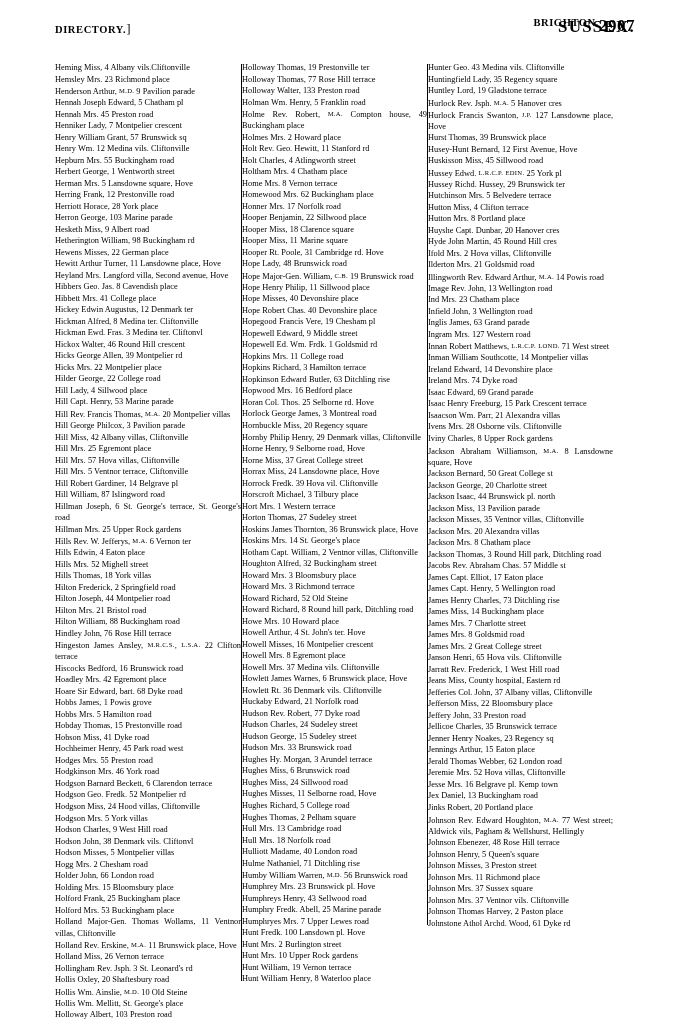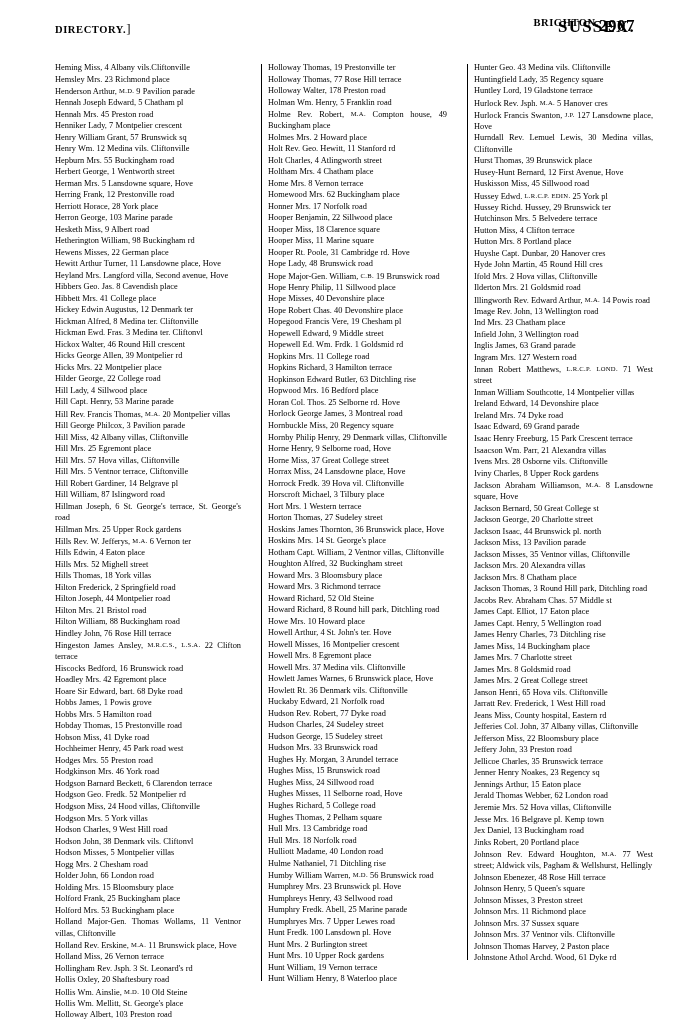--- a/index.html
+++ b/index.html
@@ -84,22 +84,22 @@
     display: flex;
     align-items: flex-start;
   }
   .col {
     width: 186px;
     flex: 0 0 186px;
     position: relative;
     box-sizing: border-box;
   }
   .col + .col {
-    padding-left: 7px;
-    margin-left: 20px;
+    padding-left: 1px;
+    margin-left: 0;
   }
   .rule {
     position: absolute;
     left: 0;
     top: 2px;
     bottom: 4px;
     width: 1px;
     background: #000;
   }
   .entry {
@@ -219,21 +219,21 @@
         <p class="entry j">Hollis Oxley, 20 Shaftesbury road</p>
         <p class="entry j">Hollis Wm. Ainslie, <span class="sc">M.D.</span> 10 Old Steine</p>
         <p class="entry j">Hollis Wm. Mellitt, St. George's place</p>
         <p class="entry j">Holloway Albert, 103 Preston road</p>
         <p class="entry j">Holloway George, 105 Preston road</p>
       </div>
     <div class="col" id="col2">
       <div class="rule"></div>
     <p class="entry j">Holloway Thomas, 19 Prestonville ter</p>
         <p class="entry j">Holloway Thomas, 77 Rose Hill terrace</p>
-        <p class="entry j">Holloway Walter, 178 Preston road</p>
+        <p class="entry j">Holloway Walter, 133 Preston road</p>
         <p class="entry j">Holman Wm. Henry, 5 Franklin road</p>
         <p class="entry j">Holme Rev. Robert, <span class="sc">M.A.</span> Compton house, 49 Buckingham place</p>
         <p class="entry j">Holmes Mrs. 2 Howard place</p>
         <p class="entry j">Holt Rev. Geo. Hewitt, 11 Stanford rd</p>
         <p class="entry j">Holt Charles, 4 Atlingworth street</p>
         <p class="entry j">Holtham Mrs. 4 Chatham place</p>
         <p class="entry j">Home Mrs. 8 Vernon terrace</p>
         <p class="entry j">Homewood Mrs. 62 Buckingham place</p>
         <p class="entry j">Honner Mrs. 17 Norfolk road</p>
         <p class="entry j">Hooper Benjamin, 22 Sillwood place</p>
@@ -277,21 +277,21 @@
         <p class="entry j">Howell Mrs. 8 Egremont place</p>
         <p class="entry j">Howell Mrs. 37 Medina vils. Cliftonville</p>
         <p class="entry j">Howlett James Warnes, 6 Brunswick place, Hove</p>
         <p class="entry j">Howlett Rt. 36 Denmark vils. Cliftonville</p>
         <p class="entry j">Huckaby Edward, 21 Norfolk road</p>
         <p class="entry j">Hudson Rev. Robert, 77 Dyke road</p>
         <p class="entry j">Hudson Charles, 24 Sudeley street</p>
         <p class="entry j">Hudson George, 15 Sudeley street</p>
         <p class="entry j">Hudson Mrs. 33 Brunswick road</p>
         <p class="entry j">Hughes Hy. Morgan, 3 Arundel terrace</p>
-        <p class="entry j">Hughes Miss, 15 Brunswick road</p>
+        <p class="entry j">Hughes Miss, 6 Brunswick road</p>
         <p class="entry j">Hughes Miss, 24 Sillwood road</p>
         <p class="entry j">Hughes Misses, 11 Selborne road, Hove</p>
         <p class="entry j">Hughes Richard, 5 College road</p>
         <p class="entry j">Hughes Thomas, 2 Pelham square</p>
         <p class="entry j">Hull Mrs. 13 Cambridge road</p>
         <p class="entry j">Hull Mrs. 18 Norfolk road</p>
         <p class="entry j">Hulliott Madame, 40 London road</p>
         <p class="entry j">Hulme Nathaniel, 71 Ditchling rise</p>
         <p class="entry j">Humby William Warren, <span class="sc">M.D.</span> 56 Brunswick road</p>
         <p class="entry j">Humphrey Mrs. 23 Brunswick pl. Hove</p>
@@ -304,21 +304,20 @@
         <p class="entry j">Hunt William, 19 Vernon terrace</p>
         <p class="entry j">Hunt William Henry, 8 Waterloo place</p>
       </div>
     <div class="col" id="col3">
       <div class="rule"></div>
     <p class="entry j">Hunter Geo. 43 Medina vils. Cliftonville</p>
         <p class="entry j">Huntingfield Lady, 35 Regency square</p>
         <p class="entry j">Huntley Lord, 19 Gladstone terrace</p>
         <p class="entry j">Hurlock Rev. Jsph. <span class="sc">M.A.</span> 5 Hanover cres</p>
         <p class="entry j">Hurlock Francis Swanton, <span class="sc">J.P.</span> 127 Lansdowne place, Hove</p>
-        <p class="entry j">Hurndall Rev. Lemuel Lewis, 30 Medina villas, Cliftonville</p>
         <p class="entry j">Hurst Thomas, 39 Brunswick place</p>
         <p class="entry j">Husey-Hunt Bernard, 12 First Avenue, Hove</p>
         <p class="entry j">Huskisson Miss, 45 Sillwood road</p>
         <p class="entry j">Hussey Edwd. <span class="sc">L.R.C.P.</span> <span class="sc">EDIN.</span> 25 York pl</p>
         <p class="entry j">Hussey Richd. Hussey, 29 Brunswick ter</p>
         <p class="entry j">Hutchinson Mrs. 5 Belvedere terrace</p>
         <p class="entry j">Hutton Miss, 4 Clifton terrace</p>
         <p class="entry j">Hutton Mrs. 8 Portland place</p>
         <p class="entry j">Huyshe Capt. Dunbar, 20 Hanover cres</p>
         <p class="entry j">Hyde John Martin, 45 Round Hill cres</p>

